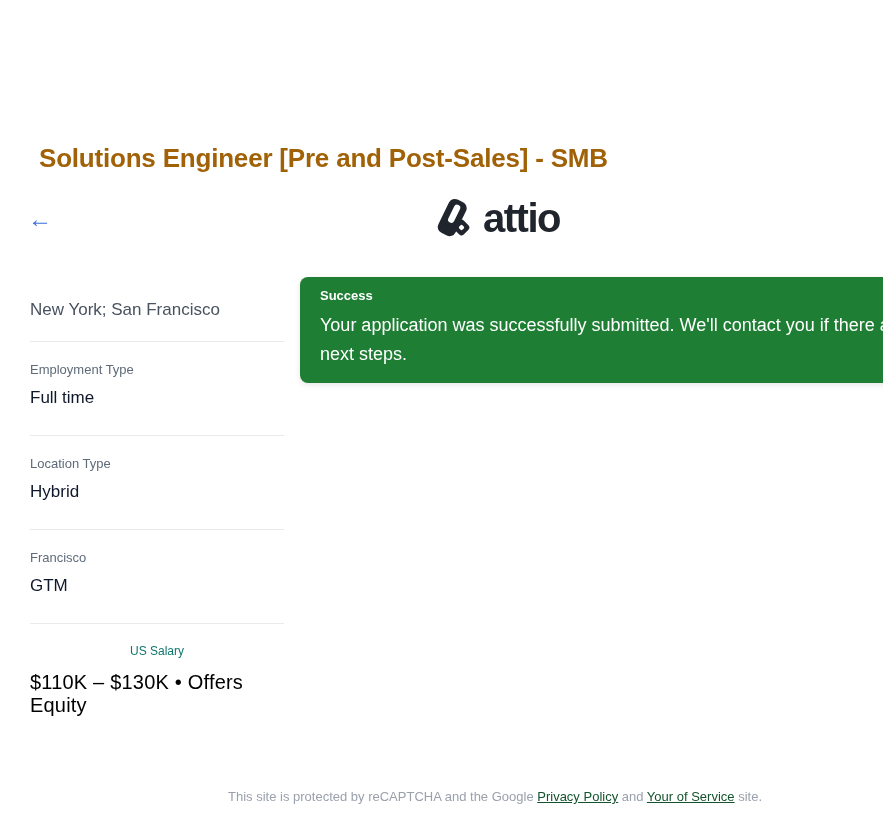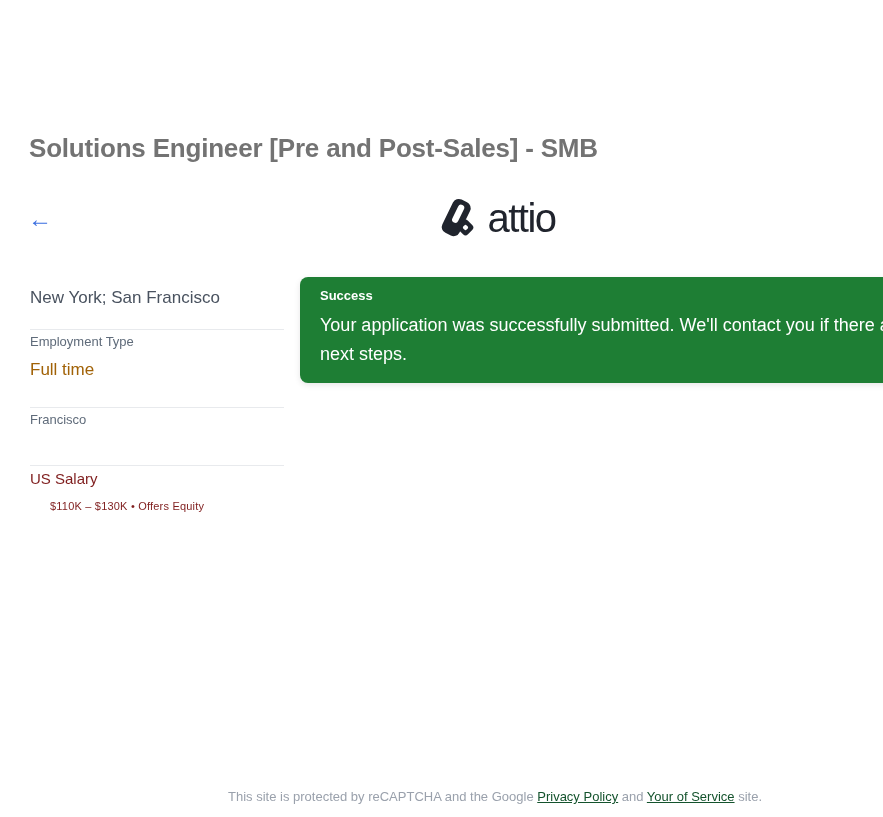--- a/index.html
+++ b/index.html
@@ -6,48 +6,48 @@
   html, body {
     margin: 0; padding: 0;
     width: 883px; height: 817px;
     overflow: hidden;
     background: #ffffff;
     font-family: "Liberation Sans", sans-serif;
   }
   .page { position: relative; width: 990px; height: 817px; }
 
   .job-title {
-    position: absolute; left: 27px; top: 131px; margin: 2px;
-    font-size: 26px; font-weight: 700; color: #737373; letter-spacing: -0.2px;
+    position: absolute; left: 27px; top: 131px; margin: 12px;
+    font-size: 26px; font-weight: 700; color: #a16207; letter-spacing: -0.2px;
   }
 
   .back-btn {
     position: absolute; left: 20px; top: 203px;
     background: none; border: none; padding: 4px 8px; cursor: pointer;
     font-size: 24px; line-height: 1; color: #3b6fe0;
     font-family: "Liberation Sans", sans-serif;
   }
 
   .logo-row {
     position: absolute; top: 196px; left: 0; width: 990px;
     display: flex; justify-content: center; align-items: center; gap: 9px;
   }
   .logo-icon { display: inline-flex; }
   .logo-text {
-    font-size: 40px; font-weight: 400; color: #20242d;
+    font-size: 40px; font-weight: 700; color: #20242d;
     letter-spacing: -1.5px; line-height: 1;
   }
 
-  .sidebar { position: absolute; left: 30px; top: 286px; width: 254px; }
+  .sidebar { position: absolute; left: 30px; top: 298px; width: 254px; }
   .location { font-size: 17px; color: #49525f; padding: 2px 0 21px; }
-  .field { border-top: 1px solid #e8eaed; padding: 4px 0 27px; }
+  .field { border-top: 1px solid #e8eaed; padding: 20px 0 27px; }
   .field .label { font-size: 13px; color: #5f6b7a; margin-bottom: 11px; }
-  .field .value { font-size: 17px; color: #a16207; }
-  .comp-title { font-size: 15px; color: #7f1d1d; margin-bottom: 13px; }
-  .comp-detail { font-size: 11px; color: #7f1d1d; letter-spacing: 0.2px; margin-left: 20px; }
+  .field .value { font-size: 17px; color: #0f172a; }
+  .comp-title { font-size: 12px; color: #0f766e; margin-bottom: 13px; text-align: center; }
+  .comp-detail { font-size: 20px; color: #000000; letter-spacing: 0.2px; }
 
   .toast {
     position: absolute; left: 300px; top: 277px;
     width: 690px; height: 106px;
     background: #1e7e34; border-radius: 8px;
     padding: 11px 20px; color: #ffffff;
     box-shadow: 0 2px 6px rgba(0,0,0,0.10);
   }
   
   .toast::before {
@@ -93,23 +93,28 @@
   </div>
 
   <aside class="sidebar">
     <div class="location">New York; San Francisco</div>
 
     <div class="field">
       <div class="label">Employment Type</div>
       <div class="value">Full time</div>
     </div>
 
+    <div class="field">
+      <div class="label">Location Type</div>
+      <div class="value">Hybrid</div>
+    </div>
 
     <div class="field">
       <div class="label">Francisco</div>
+      <div class="value">GTM</div>
     </div>
 
     <div class="field">
       <div class="comp-title">US Salary</div>
       <div class="comp-detail">$110K – $130K • Offers Equity</div>
     </div>
   </aside>
 
   <div class="toast">
     <div class="toast-title">Success</div>

